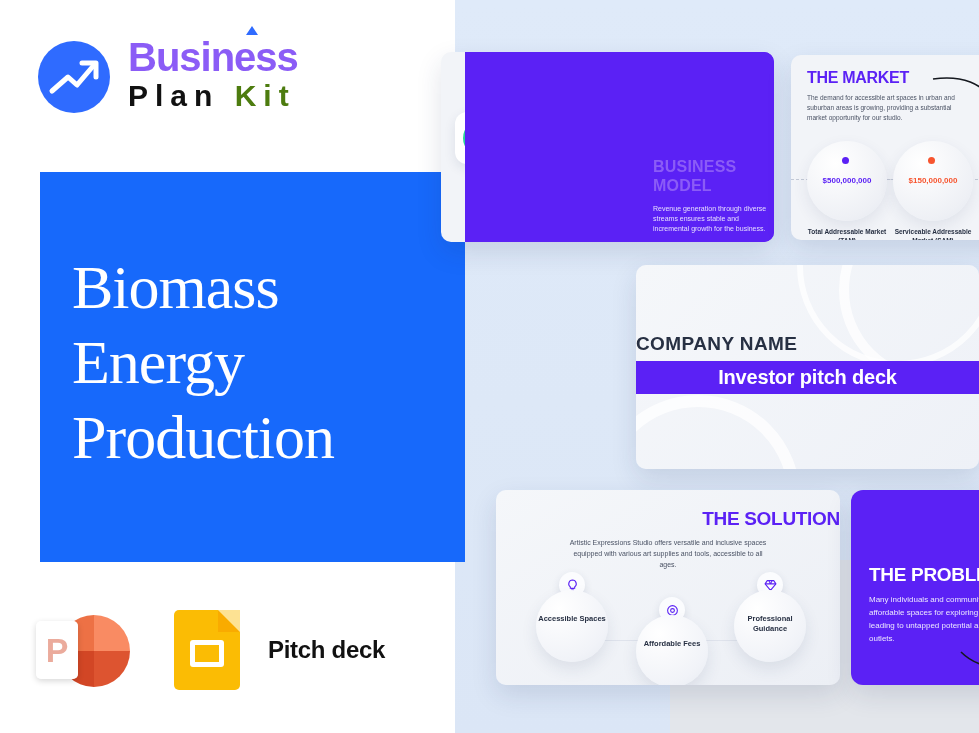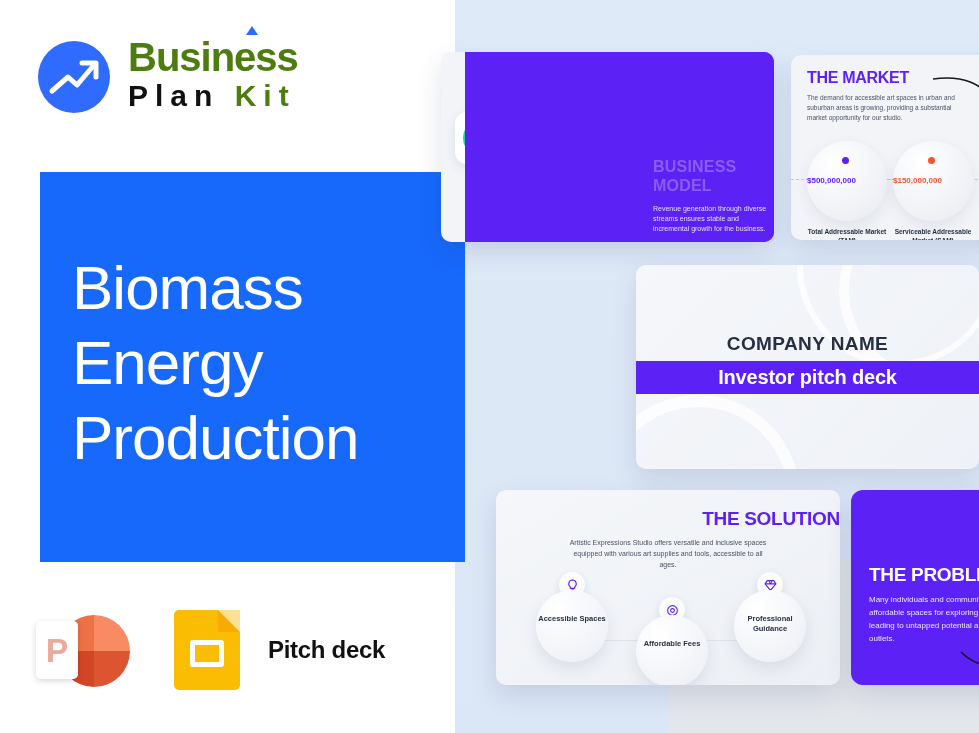--- a/index.html
+++ b/index.html
@@ -17,31 +17,31 @@
     background:#e3e6eb;}
   .blue-block{position:absolute;left:40px;top:172px;width:425px;height:390px;
     background:#1769fb;}
 
   
   .logo{position:absolute;left:38px;top:35px;width:320px;height:82px;}
   .logo-mark{position:absolute;left:0;top:6px;width:72px;height:72px;border-radius:50%;
     background:#2f6bff;overflow:hidden;}
   .logo-mark svg{position:absolute;left:0;top:0;}
   .logo-text{position:absolute;left:90px;top:0;}
-  .logo-l1{font-size:40px;font-weight:bold;color:#4d7c0f;letter-spacing:-1px;line-height:44px;
+  .logo-l1{font-size:40px;font-weight:bold;color:#8b5cf6;letter-spacing:-1px;line-height:44px;
     position:relative;}
   .logo-l2{font-size:30px;font-weight:bold;color:#111111;letter-spacing:7px;line-height:34px;}
   .logo-l2 .kit{color:#4d7c0f;}
   .logo-caret{position:absolute;left:118px;top:-9px;width:0;height:0;
     border-left:6px solid transparent;border-right:6px solid transparent;
     border-bottom:9px solid #2f6bff;}
 
   
   .hero{position:absolute;left:72px;top:250px;width:390px;color:#ffffff;
-    font-size:62px;line-height:75px;font-weight:400;letter-spacing:-1px;}
+    font-size:62px;line-height:75px;font-weight:400;letter-spacing:-1px;font-family:Liberation Serif, serif;}
 
   
   .badges{position:absolute;left:36px;top:605px;height:90px;display:flex;align-items:center;}
   .ppt-icon{position:relative;width:96px;height:90px;}
   .ppt-doc{position:absolute;left:0;top:16px;width:42px;height:58px;background:#fff;
     border-radius:5px;box-shadow:0 2px 6px rgba(0,0,0,.16);
     display:flex;align-items:center;justify-content:center;
     font-size:34px;font-weight:bold;color:#d24625;}
   .ppt-circle{position:absolute;left:22px;top:10px;width:72px;height:72px;border-radius:50%;
     overflow:hidden;}
@@ -100,36 +100,36 @@
     color:#5b21f5;letter-spacing:-.3px;}
   .mk-body{position:absolute;left:16px;top:38px;width:166px;font-size:6.5px;line-height:10px;
     color:#4a5264;}
   .mk-arrow{position:absolute;left:140px;top:18px;}
   .mk-circ{position:absolute;width:80px;height:80px;border-radius:50%;
     background:radial-gradient(circle at 35% 28%,#ffffff 0%,#eef0f5 72%,#e3e7ef 100%);
     box-shadow:0 6px 16px rgba(40,60,100,.09);}
   .mk-c1{left:16px;top:86px;}
   .mk-c2{left:102px;top:86px;}
   .mk-dot{position:absolute;left:35px;top:16px;width:7px;height:7px;border-radius:50%;}
-  .mk-val{position:absolute;left:0;top:35px;width:80px;text-align:left;font-size:8px;
+  .mk-val{position:absolute;left:0;top:35px;width:80px;text-align:center;font-size:8px;
     font-weight:bold;}
   .mk-cap{position:absolute;width:92px;text-align:center;font-size:6.5px;font-weight:bold;
     color:#273043;line-height:9px;}
   .mk-cap1{left:10px;top:172px;}
   .mk-cap2{left:96px;top:172px;}
   .mk-link{position:absolute;top:124px;border-top:1px dashed #c3c9d6;}
 
   
   .s-cn{left:636px;top:265px;width:343px;height:204px;
     background:linear-gradient(135deg,#f5f7fa 0%,#eef1f7 100%);}
   .cn-ring{position:absolute;border-radius:50%;border:10px solid rgba(255,255,255,.75);}
   .cn-r1{right:-50px;top:-70px;width:170px;height:170px;}
   .cn-r2{right:-20px;top:-100px;width:190px;height:190px;border-width:6px;}
   .cn-r3{left:-40px;top:130px;width:180px;height:180px;border-width:12px;}
-  .cn-name{position:absolute;left:0;top:68px;width:343px;text-align:center;font-size:19px;
+  .cn-name{position:absolute;left:0;top:68px;width:343px;font-size:19px;
     font-weight:bold;color:#273043;letter-spacing:.4px;}
   .cn-band{position:absolute;left:0;top:96px;width:343px;height:33px;background:#5b21f5;
     display:flex;align-items:center;justify-content:center;}
   .cn-band span{color:#fff;font-size:20px;font-weight:bold;letter-spacing:-.2px;}
 
   
   .s-sol{left:496px;top:490px;width:344px;height:195px;
     background:linear-gradient(150deg,#f5f7fa 0%,#eceff5 100%);}
   .sol-title{position:absolute;left:0;top:18px;width:344px;text-align:right;font-size:19px;
     font-weight:bold;color:#5b21f5;letter-spacing:-.3px;}

